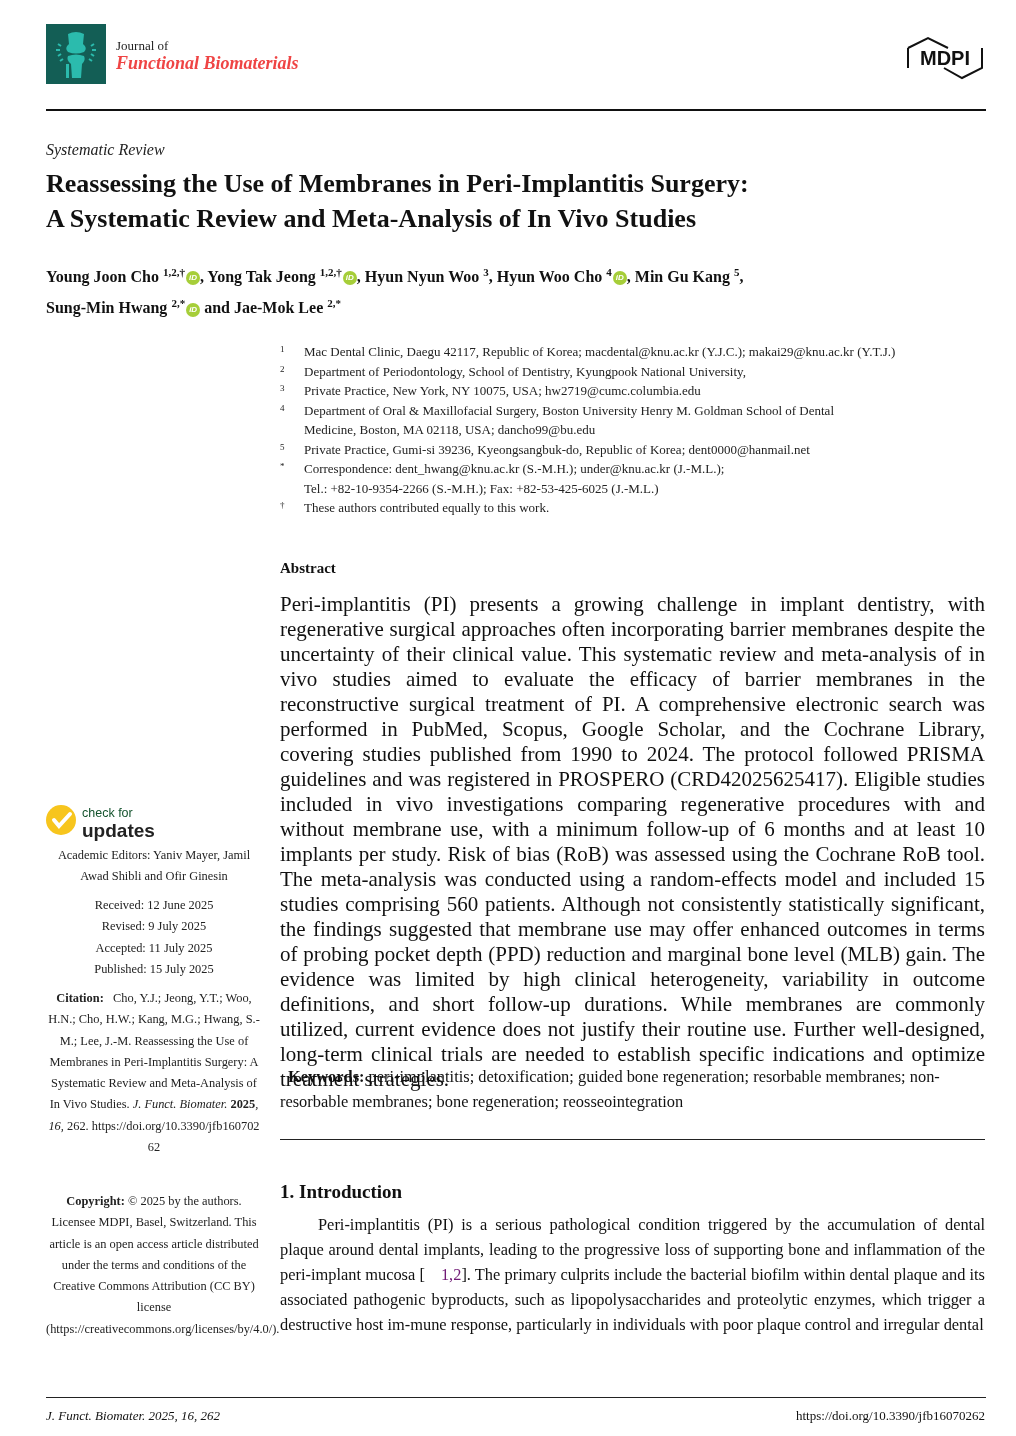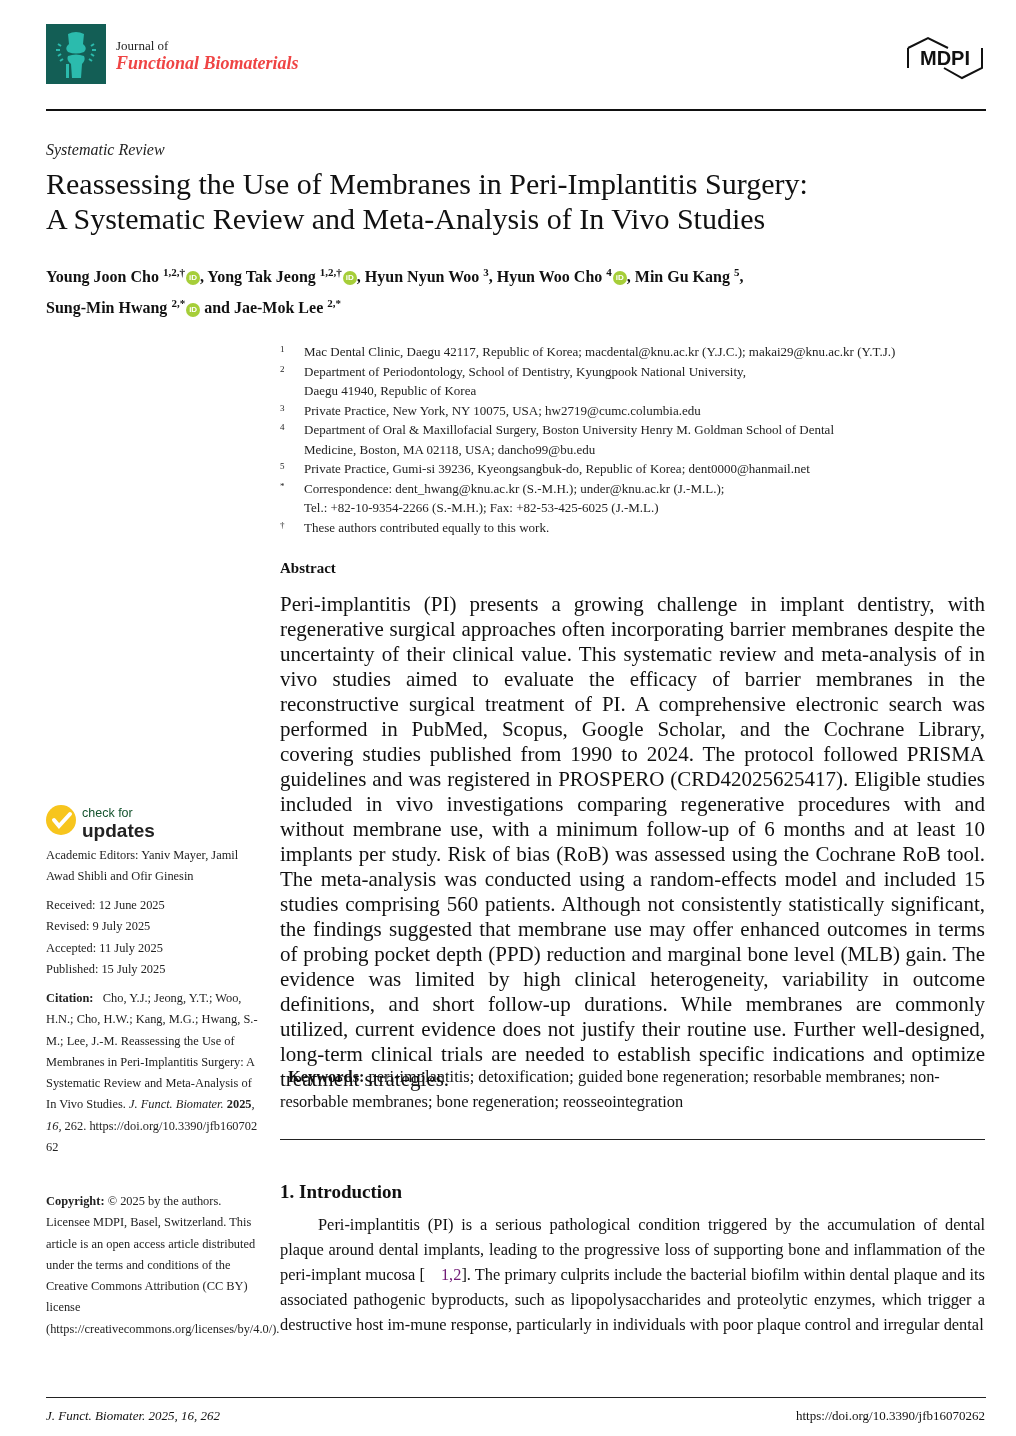--- a/index.html
+++ b/index.html
@@ -9,26 +9,26 @@
 
   
   .logo-box { left: 46px; top: 24px; width: 60px; height: 60px; background: #135e55; }
   .journal-of { left: 116px; top: 38px; font-size: 13px; color: #222; }
   .journal-name { left: 116px; top: 53px; font-size: 18px; font-weight: bold; font-style: italic; color: #ef4444; }
   .mdpi { left: 904px; top: 34px; width: 82px; height: 48px; }
   .hr-top { left: 46px; top: 109px; width: 940px; height: 2px; background: #111; }
 
   
   .type-label { left: 46px; top: 141px; font-size: 16px; font-style: italic; color: #222; }
-  .title { left: 46px; top: 166px; width: 950px; font-size: 30px; font-weight: normal; line-height: 35px; color: #111; }
+  .title { left: 46px; top: 166px; width: 950px; font-size: 26px; font-weight: bold; line-height: 35px; color: #111; }
   .authors { left: 46px; top: 259px; width: 920px; font-size: 16px; font-weight: bold; line-height: 26px; }
   .authors sup { font-size: 11px; font-weight: bold; }
   .orcid { display: inline-block; width: 14px; height: 14px; border-radius: 50%; background: #a6ce39; color: #fff;
            font-family: "Liberation Sans", sans-serif; font-size: 8px; font-weight: bold; line-height: 14px;
-           text-align: center; vertical-align: 2px; margin-left: 1px; }
+           text-align: center; vertical-align: 2px; margin-left: 1px; font-style: italic; }
 
   
   .affils { left: 280px; top: 342px; width: 712px; font-size: 13px; line-height: 19.5px; color: #222; }
   .affil { position: relative; padding-left: 24px; }
   .affil .mark { position: absolute; left: 0; top: -2px; font-size: 9px; }
 
   
   .abs-heading { left: 280px; top: 560px; font-size: 15px; font-weight: bold; }
   .abstract { left: 280px; top: 592px; width: 705px; font-size: 21px; line-height: 25px; text-align: justify; color: #111; }
   .keywords { left: 280px; top: 1064px; width: 705px; font-size: 16.4px; line-height: 25px; }
@@ -36,21 +36,21 @@
   .hr-mid { left: 280px; top: 1139px; width: 705px; height: 1px; background: #222; }
   .intro-heading { left: 280px; top: 1181px; font-size: 19px; font-weight: bold; }
   .intro { left: 280px; top: 1212px; width: 705px; font-size: 16.4px; line-height: 25px; text-align: justify; text-indent: 38px; }
   .cite-link { color: #701a75; margin-left: 16px; }
 
   
   .check-updates { left: 46px; top: 803px; width: 120px; height: 34px; }
   .check-circle { position: absolute; left: 0; top: 2px; width: 30px; height: 30px; border-radius: 50%; background: #f7c51d; }
   .check-text1 { position: absolute; left: 36px; top: 3px; font-family: "Liberation Sans", sans-serif; font-size: 12.5px; color: #14532d; }
   .check-text2 { position: absolute; left: 36px; top: 17px; font-family: "Liberation Sans", sans-serif; font-size: 19px; font-weight: bold; color: #222; }
-  .side { left: 46px; width: 216px; font-size: 12.4px; line-height: 21.3px; color: #222; }
+  .side { left: 46px; width: 216px; font-size: 12.4px; line-height: 21.3px; color: #222; text-align: center; }
   .side b { font-weight: bold; }
 
   
   .hr-bot { left: 46px; top: 1397px; width: 940px; height: 1px; background: #222; }
   .foot-left { left: 46px; top: 1408px; font-size: 13px; font-style: italic; }
   .foot-right { right: 31px; top: 1408px; font-size: 13px; }
 </style>
 </head>
 <body>
 
@@ -92,21 +92,20 @@
 <div class="abs authors" id="authors"><span>Young Joon Cho </span><sup>1,2,†</sup><span class="orcid">iD</span>, <span>Yong Tak Jeong </span><sup>1,2,†</sup><span class="orcid">iD</span>, <span>Hyun Nyun Woo </span><sup>3</sup>, <span>Hyun Woo Cho </span><sup>4</sup><span class="orcid">iD</span>, <span>Min Gu Kang </span><sup>5</sup>,<br><span>Sung-Min Hwang </span><sup>2,*</sup><span class="orcid">iD</span> and <span>Jae-Mok Lee </span><sup>2,*</sup></div>
 
 <div class="abs affils" id="affils">
     <div class="affil">
       <span class="mark">1</span>
       <div>Mac Dental Clinic, Daegu 42117, Republic of Korea; macdental@knu.ac.kr (Y.J.C.); makai29@knu.ac.kr (Y.T.J.)</div>
     </div>
     <div class="affil">
       <span class="mark">2</span>
       <div>Department of Periodontology, School of Dentistry, Kyungpook National University,</div>
-      <div>Daegu 41940, Republic of Korea</div>
     </div>
     <div class="affil">
       <span class="mark">3</span>
       <div>Private Practice, New York, NY 10075, USA; hw2719@cumc.columbia.edu</div>
     </div>
     <div class="affil">
       <span class="mark">4</span>
       <div>Department of Oral &amp; Maxillofacial Surgery, Boston University Henry M. Goldman School of Dental</div>
       <div>Medicine, Boston, MA 02118, USA; dancho99@bu.edu</div>
     </div>

